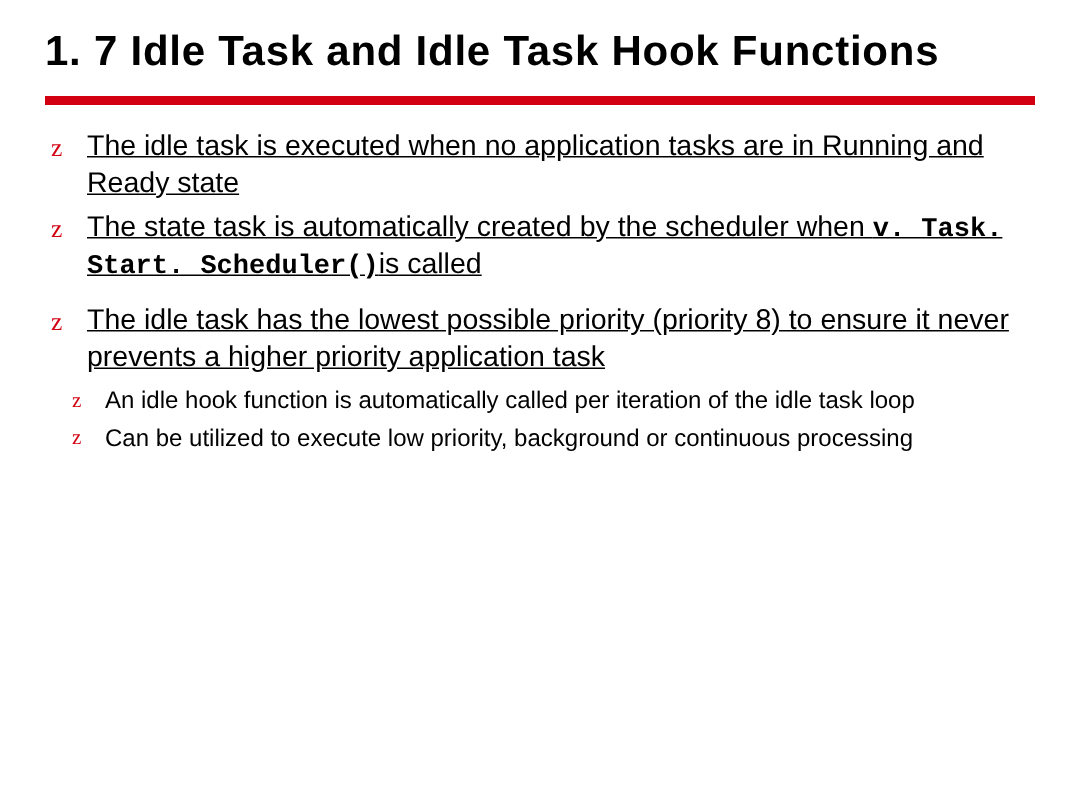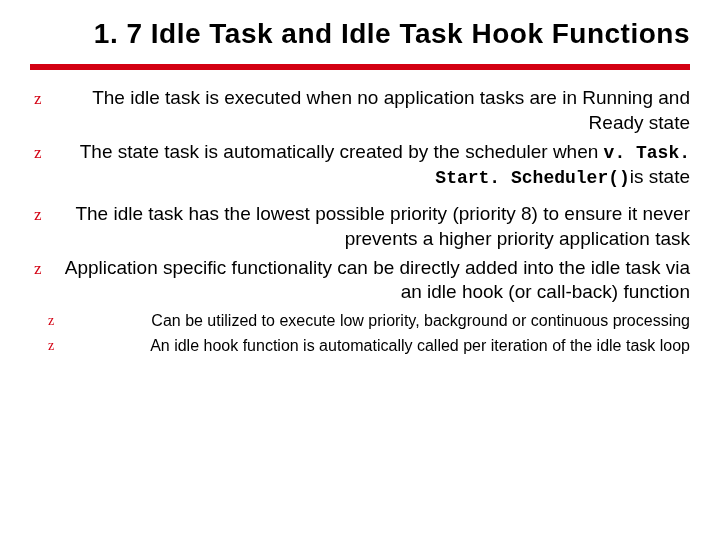--- a/index.html
+++ b/index.html
@@ -1,35 +1,35 @@
 <!DOCTYPE html>
 <html><head>
 <meta charset="utf-8">
 <style>
-  * { margin: 0; padding: 0; box-sizing: border-box; text-align: right; }
+  * { margin: 0; padding: 0; box-sizing: border-box; }
   html, body { width: 720px; height: 540px; }
   body {
     background: #ffffff;
     font-family: Verdana, Geneva, sans-serif;
     color: #000;
     padding: 18px 30px 20px 30px;
   }
   .title {
     font-size: 28px;
     font-weight: 700;
     line-height: 1.15;
     margin-bottom: 14px;
     letter-spacing: 0.5px;
   }
   .hr-red {
     border: none;
     border-top: 6px solid #d30012;
     margin-bottom: 16px;
   }
-  .bullets { list-style: none; }
+  .bullets { list-style: none; text-decoration: underline; }
   .bullets > li {
     position: relative;
     padding-left: 28px;
     font-size: 19px;
     line-height: 1.3;
     margin-bottom: 4px;
   }
   .bullets > li::before {
     content: "z";
     font-family: "Zapf Dingbats", "Wingdings", serif;
@@ -72,35 +72,32 @@
 <body>
 
 <h1 class="title">1. 7 Idle Task and Idle Task Hook Functions</h1>
 <hr class="hr-red">
 
 <ul class="bullets">
   <li>
     <span>The idle task is executed when no application tasks are in Running and Ready state</span>
   </li>
   <li>
-    <span>The state task is automatically created by the scheduler when </span><span class="code">v. Task. Start. Scheduler()</span><span>is state</span>
+    <span>The state task is automatically created by the scheduler when </span><span class="code">v. Task. Start. Scheduler()</span><span>is called</span>
   </li>
 </ul>
 
 <div class="gap"></div>
 
 <ul class="bullets">
   <li>
     <span>The idle task has the lowest possible priority (priority 8) to ensure it never prevents a higher priority application task</span>
   </li>
-  <li>
-    <span>Application specific functionality can be directly added into the idle task via an idle hook (or call-back) function</span>
-  </li>
 </ul>
 
 <ul class="sub-bullets">
   <li>
-    <span>Can be utilized to execute low priority, background or continuous processing</span>
+    <span>An idle hook function is automatically called per iteration of the idle task loop</span>
   </li>
   <li>
-    <span>An idle hook function is automatically called per iteration of the idle task loop</span>
+    <span>Can be utilized to execute low priority, background or continuous processing</span>
   </li>
 </ul>
 
 </body></html>

